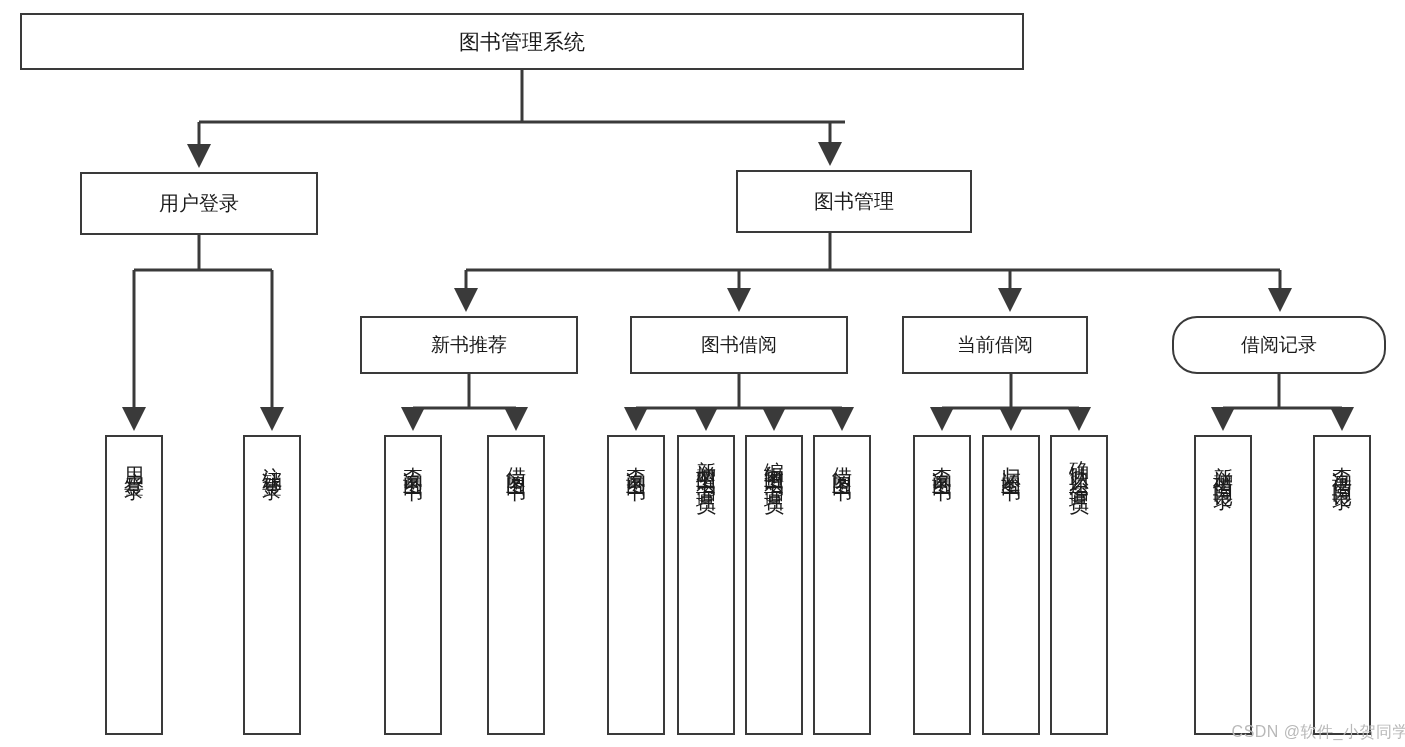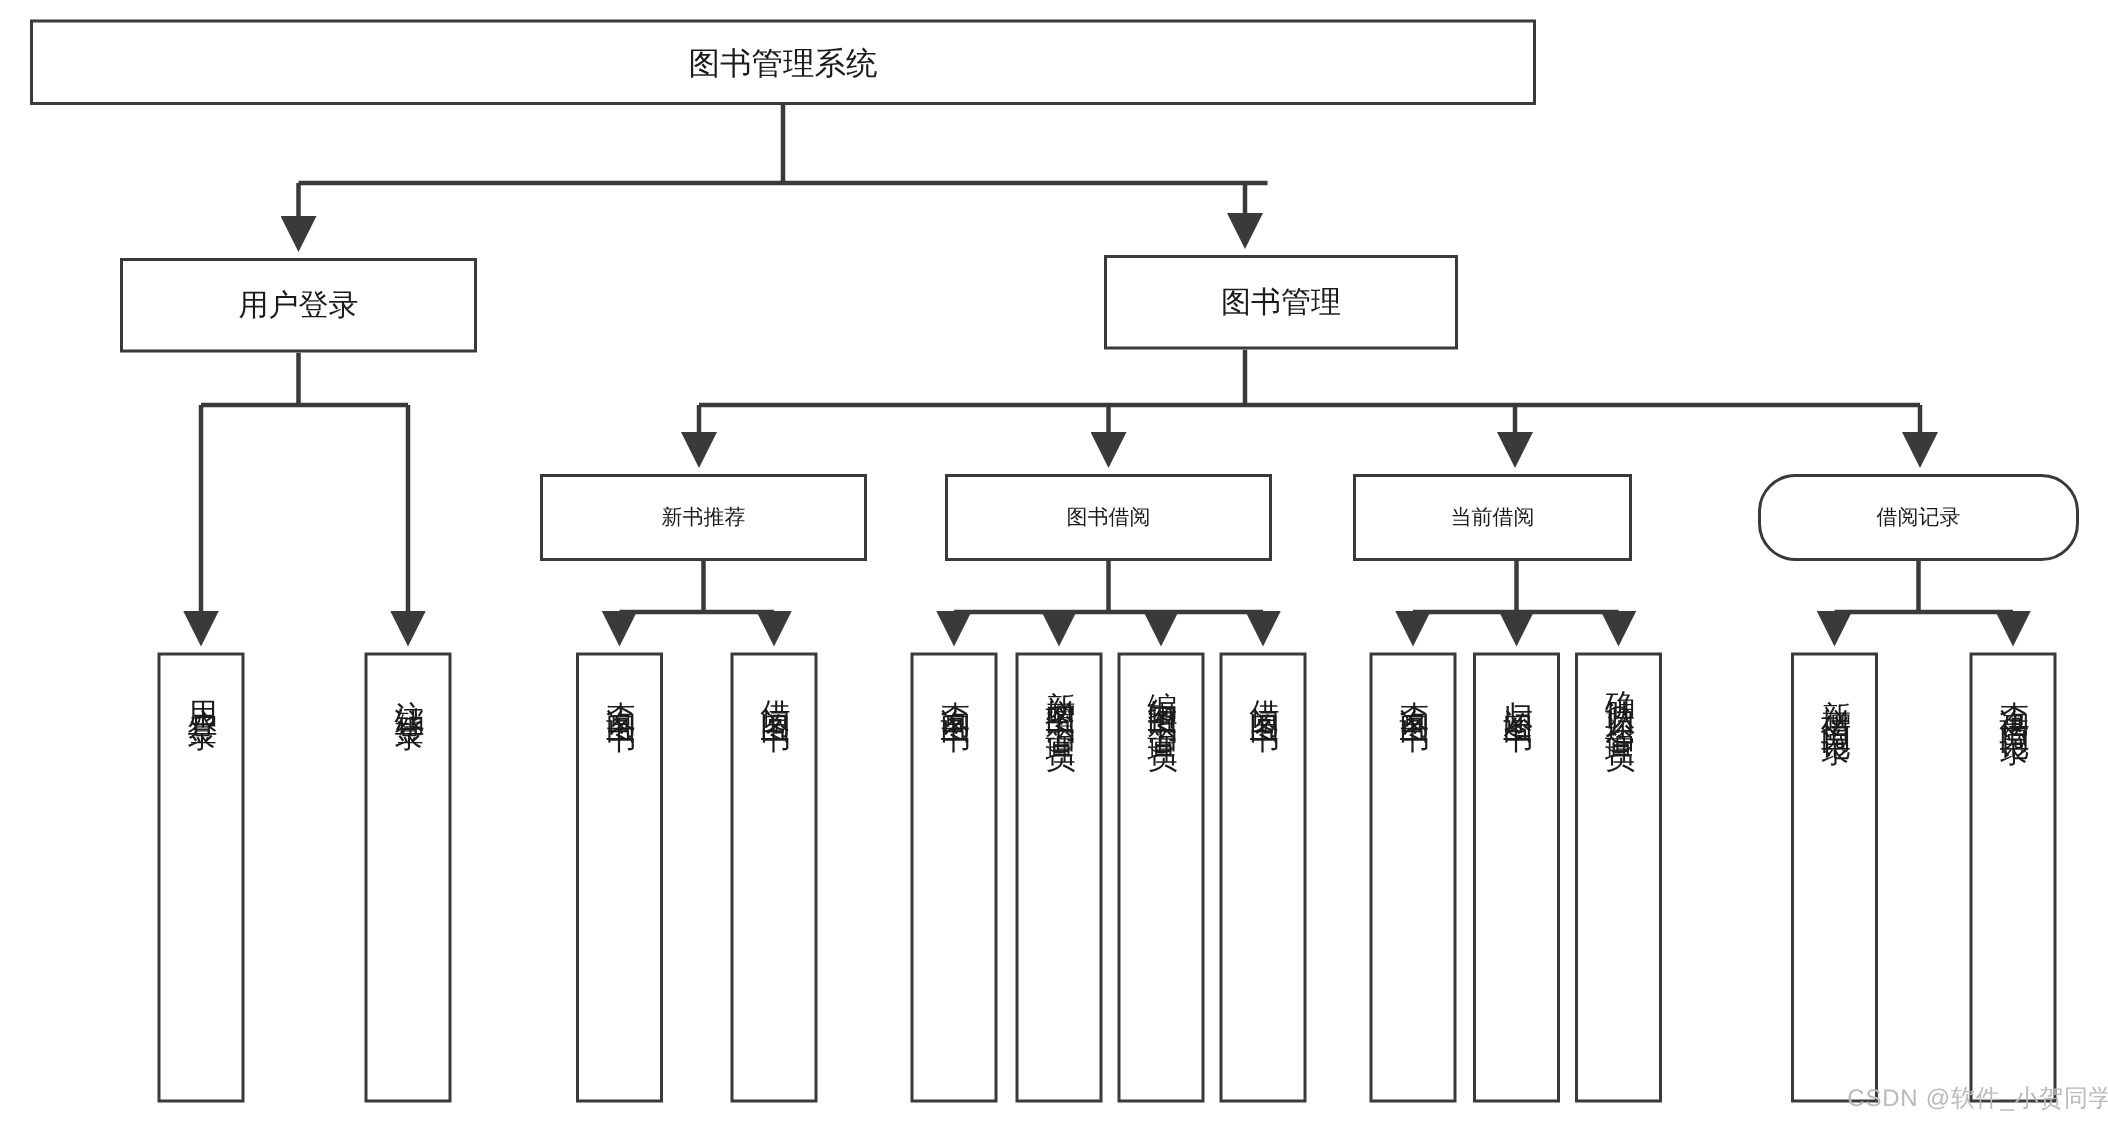--- a/index.html
+++ b/index.html
@@ -38,21 +38,21 @@
     color: #1b1b1b;
     z-index: 2;
   }
   .node.root {
     font-size: 21px;
   }
   .node.level2 {
     font-size: 20px;
   }
   .node.level3 {
-    font-size: 14px;
+    font-size: 19px;
   }
   
   .node.leaf {
     align-items: flex-start;
     justify-content: center;
     padding-top: 14px;
     font-size: 20px;
   }
   .vtext {
     writing-mode: vertical-rl;

